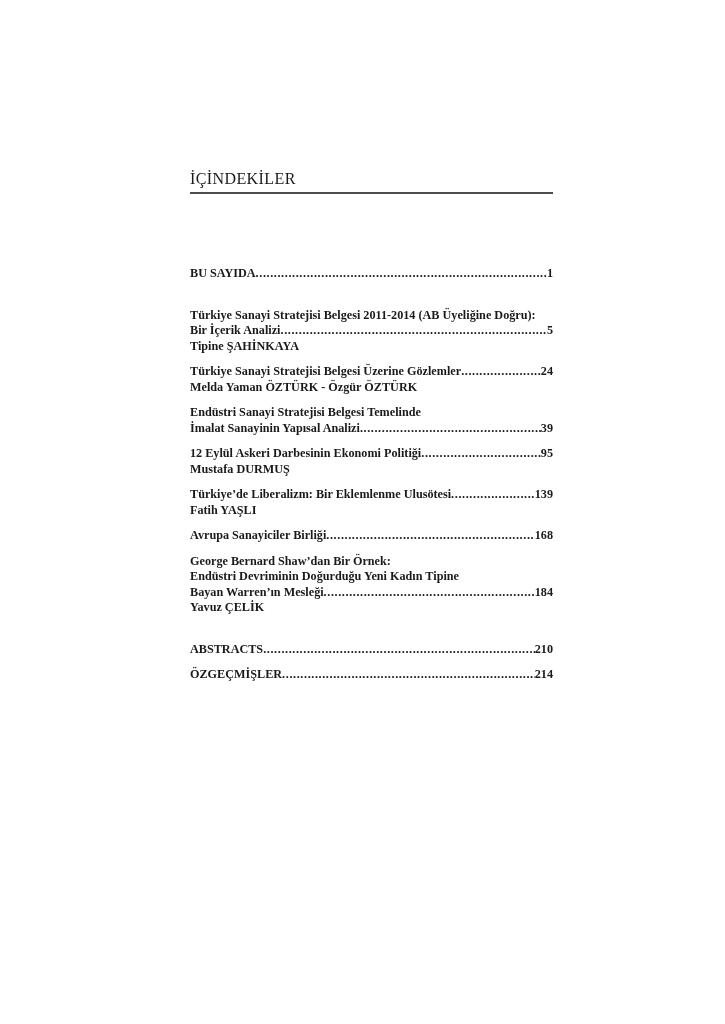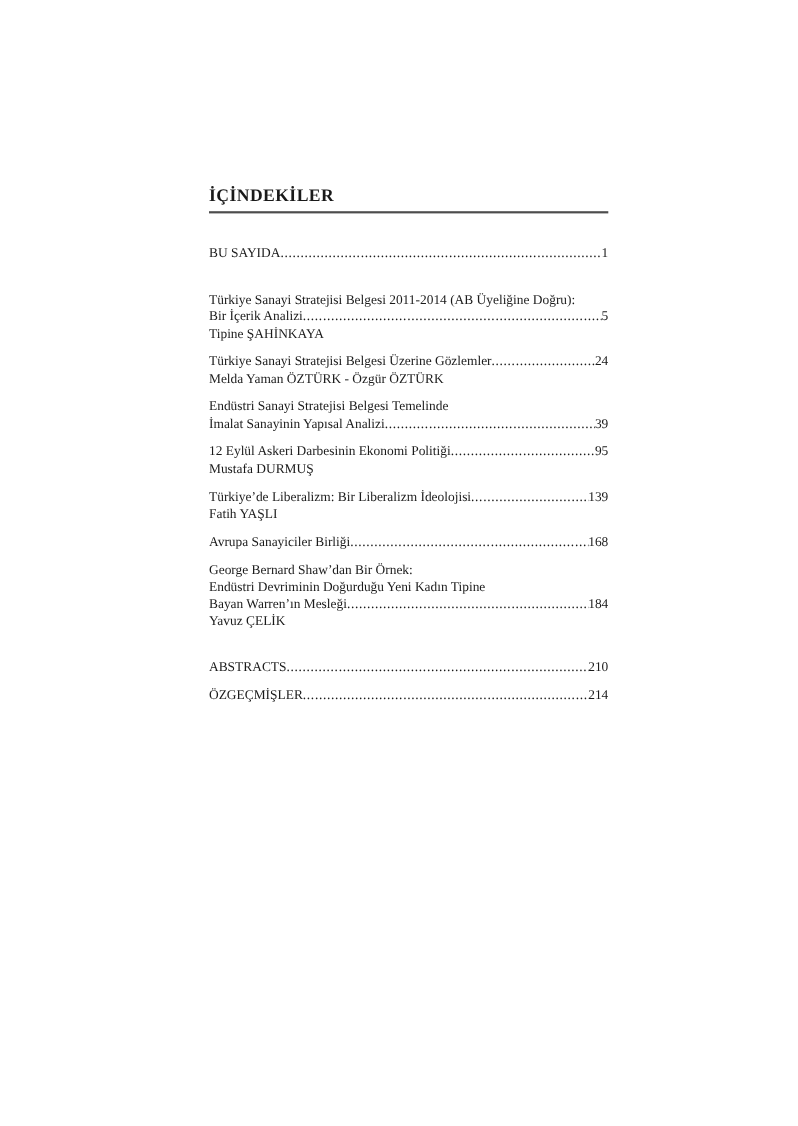--- a/index.html
+++ b/index.html
@@ -16,29 +16,30 @@
     overflow: hidden;
   }
   .page {
     position: absolute;
     left: 190px;
     top: 171px;
     width: 363px;
   }
   .doc-title {
     font-size: 16px;
-    font-weight: bold;
+    font-weight: normal;
     letter-spacing: 0.4px;
     line-height: 16px;
     margin: 0;
     padding-bottom: 5px;
     border-bottom: 2px solid #4d4d4d;
   }
   .toc {
-    margin-top: 29px;
+    margin-top: 72px;
+    font-weight: bold;
   }
   .entry {
     margin-top: 10px;
   }
   .entry.first {
     margin-top: 0;
   }
   .entry.gap-lg {
     margin-top: 26px;
   }
@@ -124,21 +125,21 @@
         <span class="leader">........................................................................................................................................................................................................</span>
         <span class="pg">95</span>
       </div>
       <div class="line">
         <span class="t">Mustafa DURMUŞ</span>
       </div>
     </div>
 
     <div class="entry">
       <div class="line has-page">
-        <span class="t">Türkiye’de Liberalizm: Bir Liberalizm İdeolojisi</span>
+        <span class="t">Türkiye’de Liberalizm: Bir Eklemlenme Ulusötesi</span>
         <span class="leader">........................................................................................................................................................................................................</span>
         <span class="pg">139</span>
       </div>
       <div class="line">
         <span class="t">Fatih YAŞLI</span>
       </div>
     </div>
 
     <div class="entry">
       <div class="line has-page">

